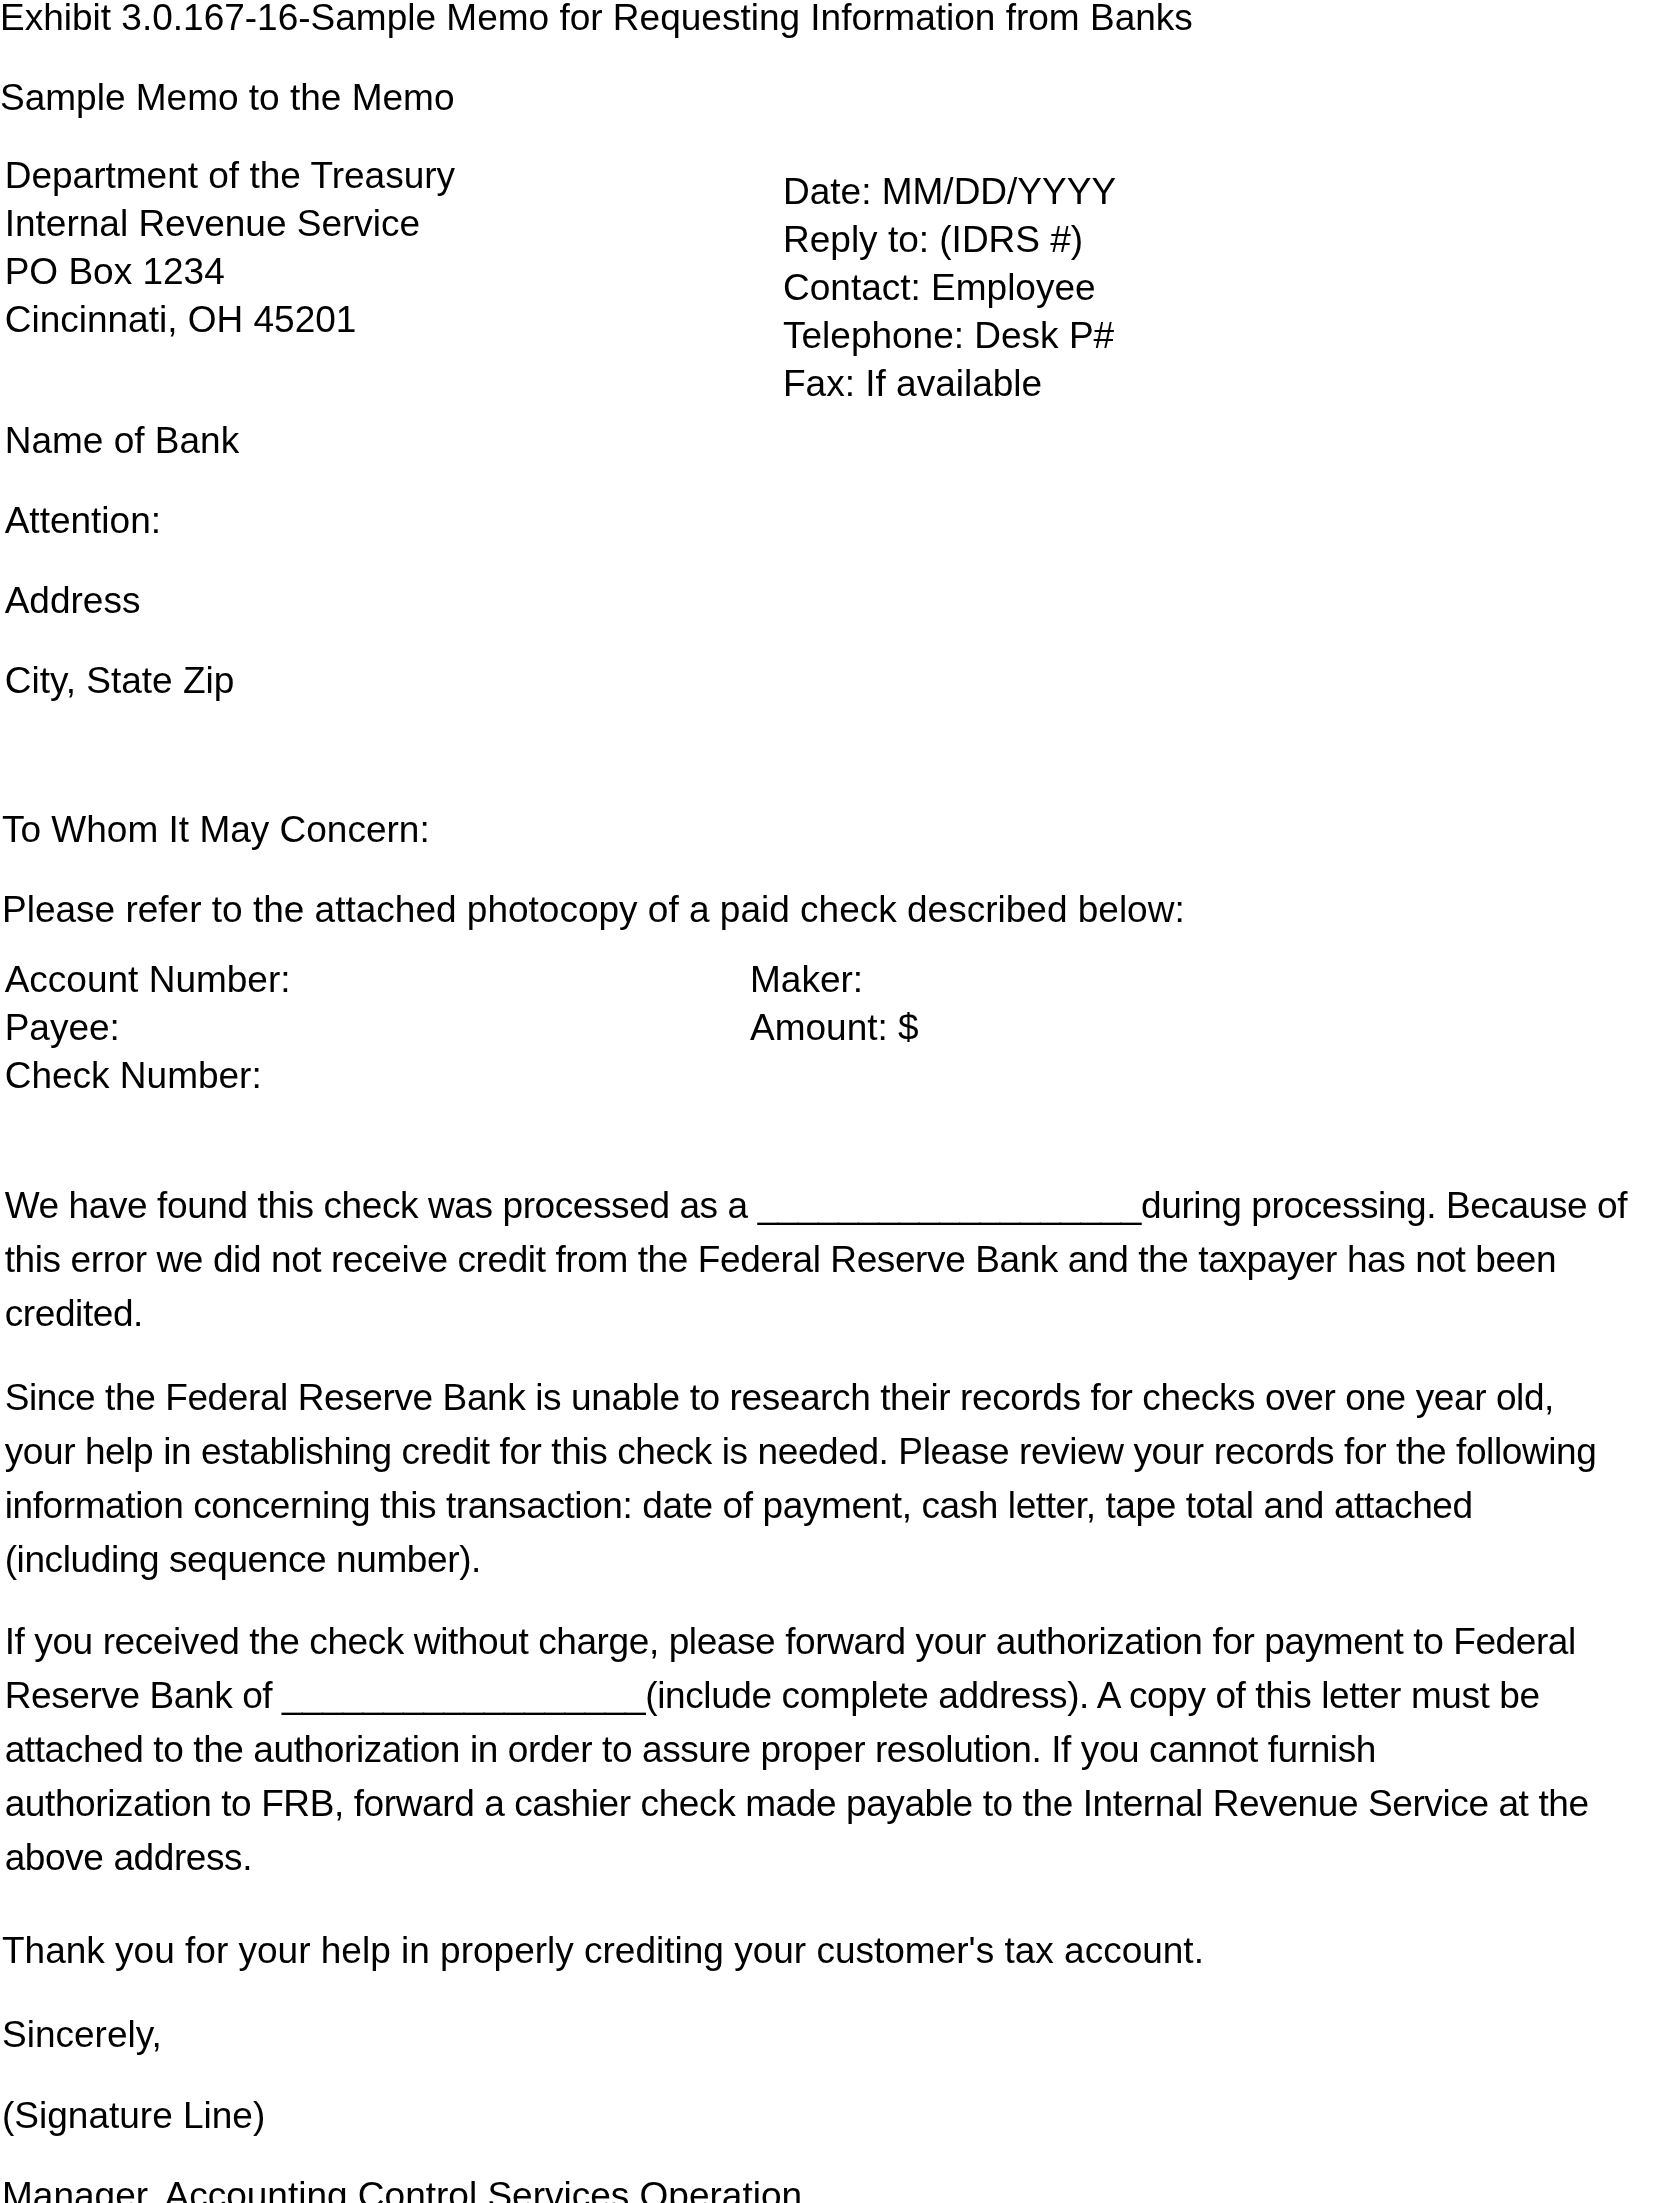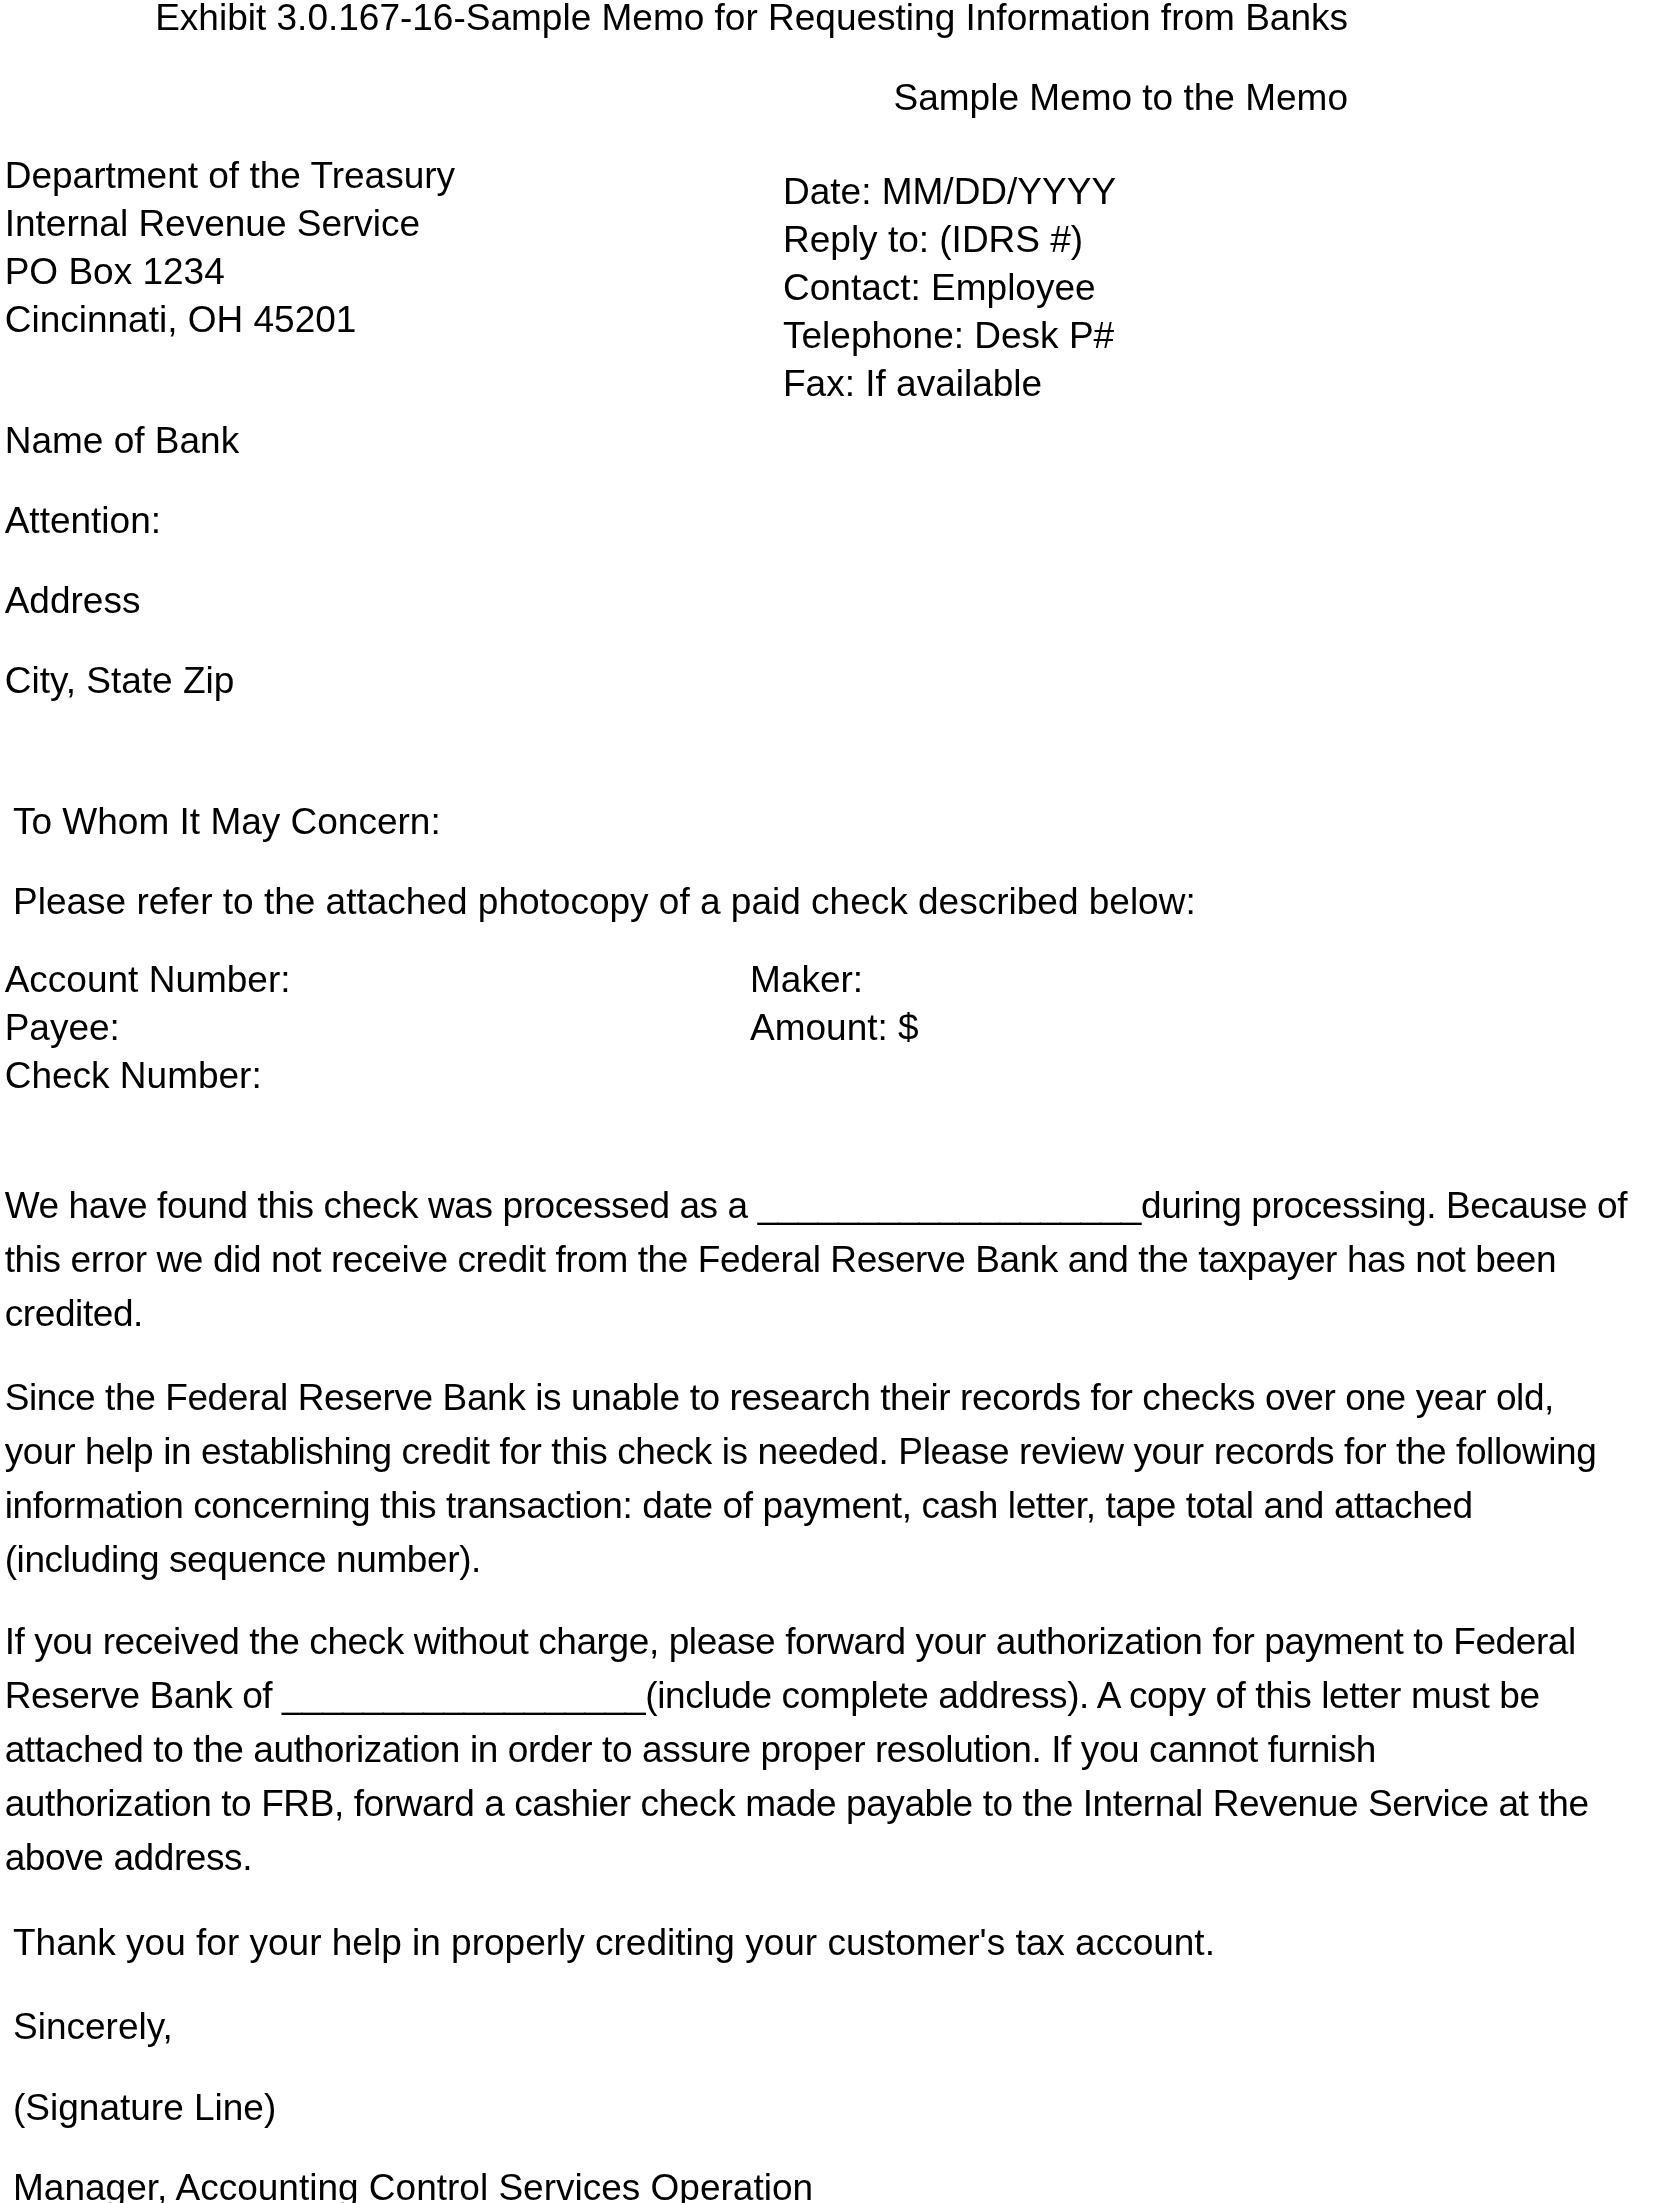--- a/index.html
+++ b/index.html
@@ -13,28 +13,29 @@
     background: #ffffff;
     color: #000000;
     font-family: "Liberation Sans", sans-serif;
     font-size: 37px;
     overflow: hidden;
   }
   .abs { position: absolute; }
   .center {
     left: 0;
     width: 1348px;
-    text-align: right;
+    text-align: left;
     line-height: 35px;
     white-space: nowrap;
   }
   .single {
-    left: 13px;
+    left: 2px;
     line-height: 35px;
     white-space: nowrap;
+    margin-top: 8px;
   }
   .col {
     line-height: 48px;
     white-space: nowrap;
   }
   .col > div { white-space: nowrap; }
   .para {
     left: 4.7px;
     line-height: 54px;
     letter-spacing: -0.4px;

